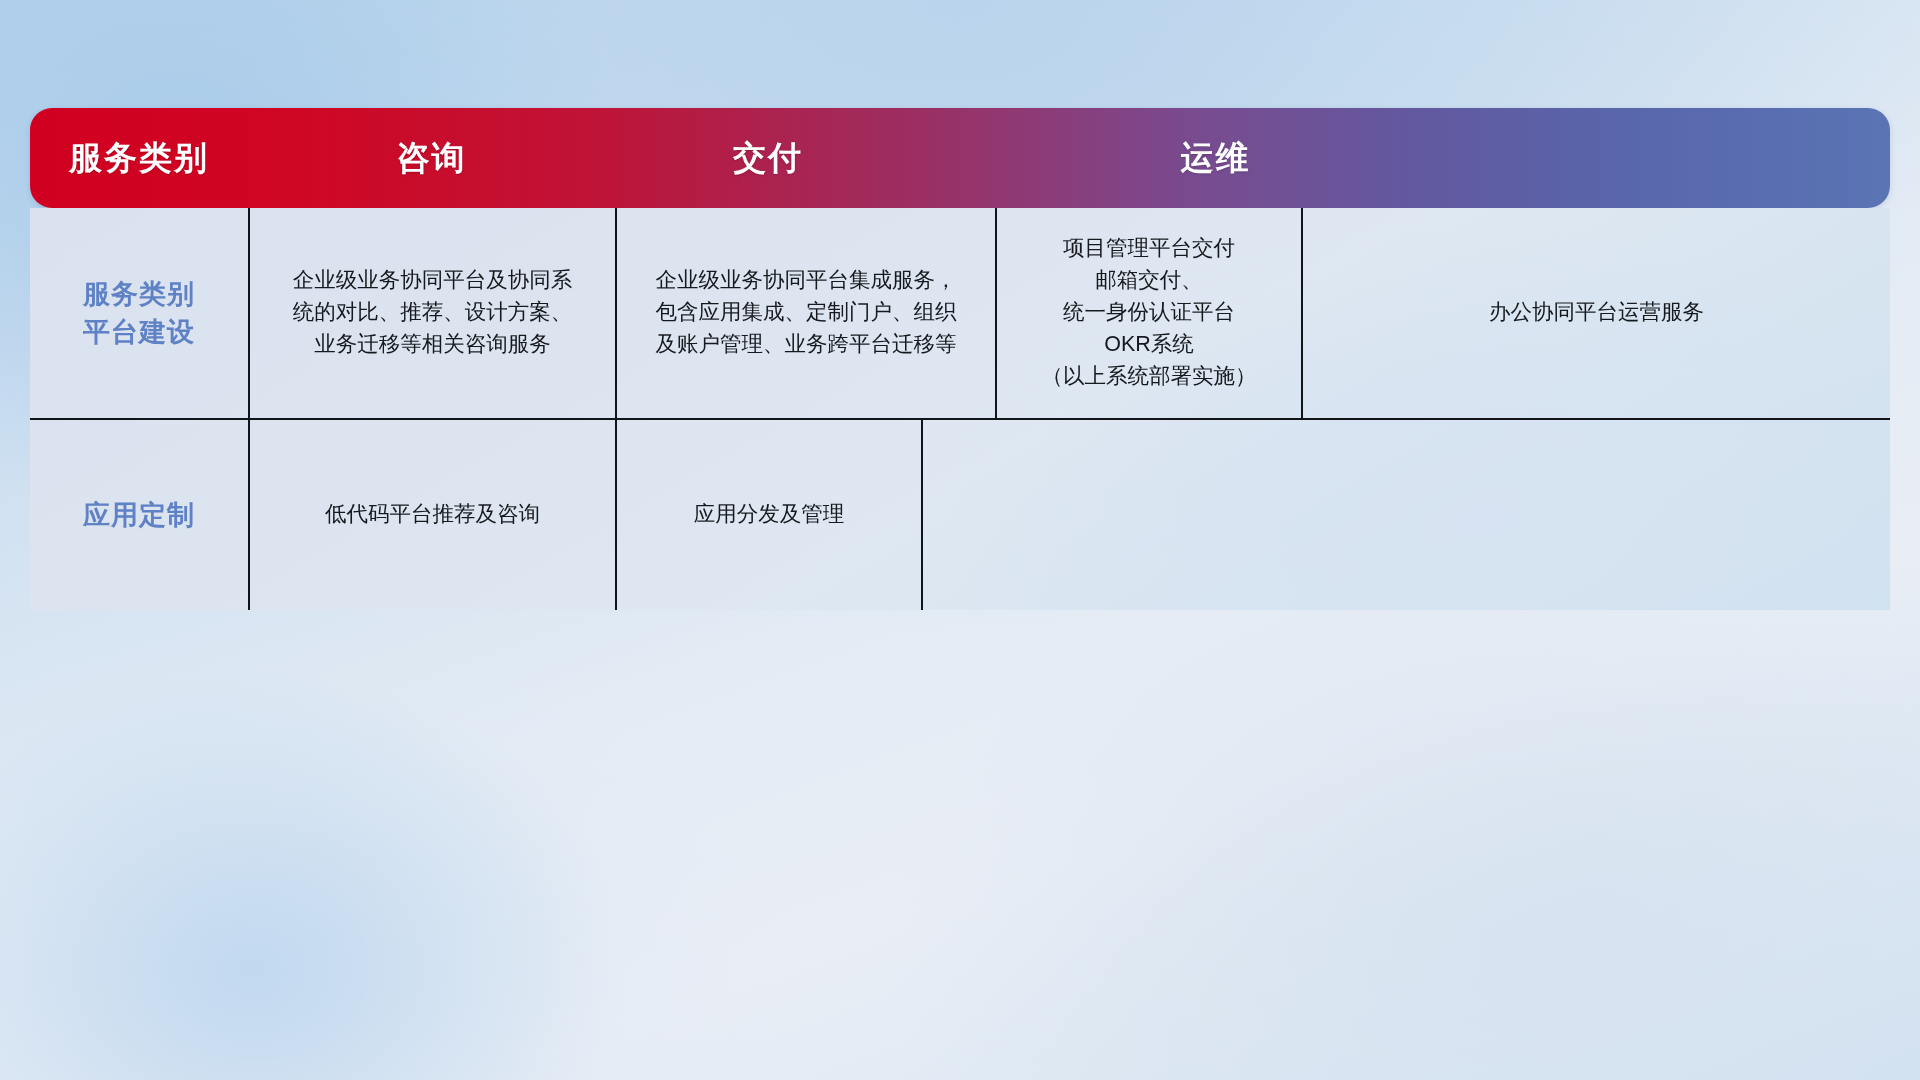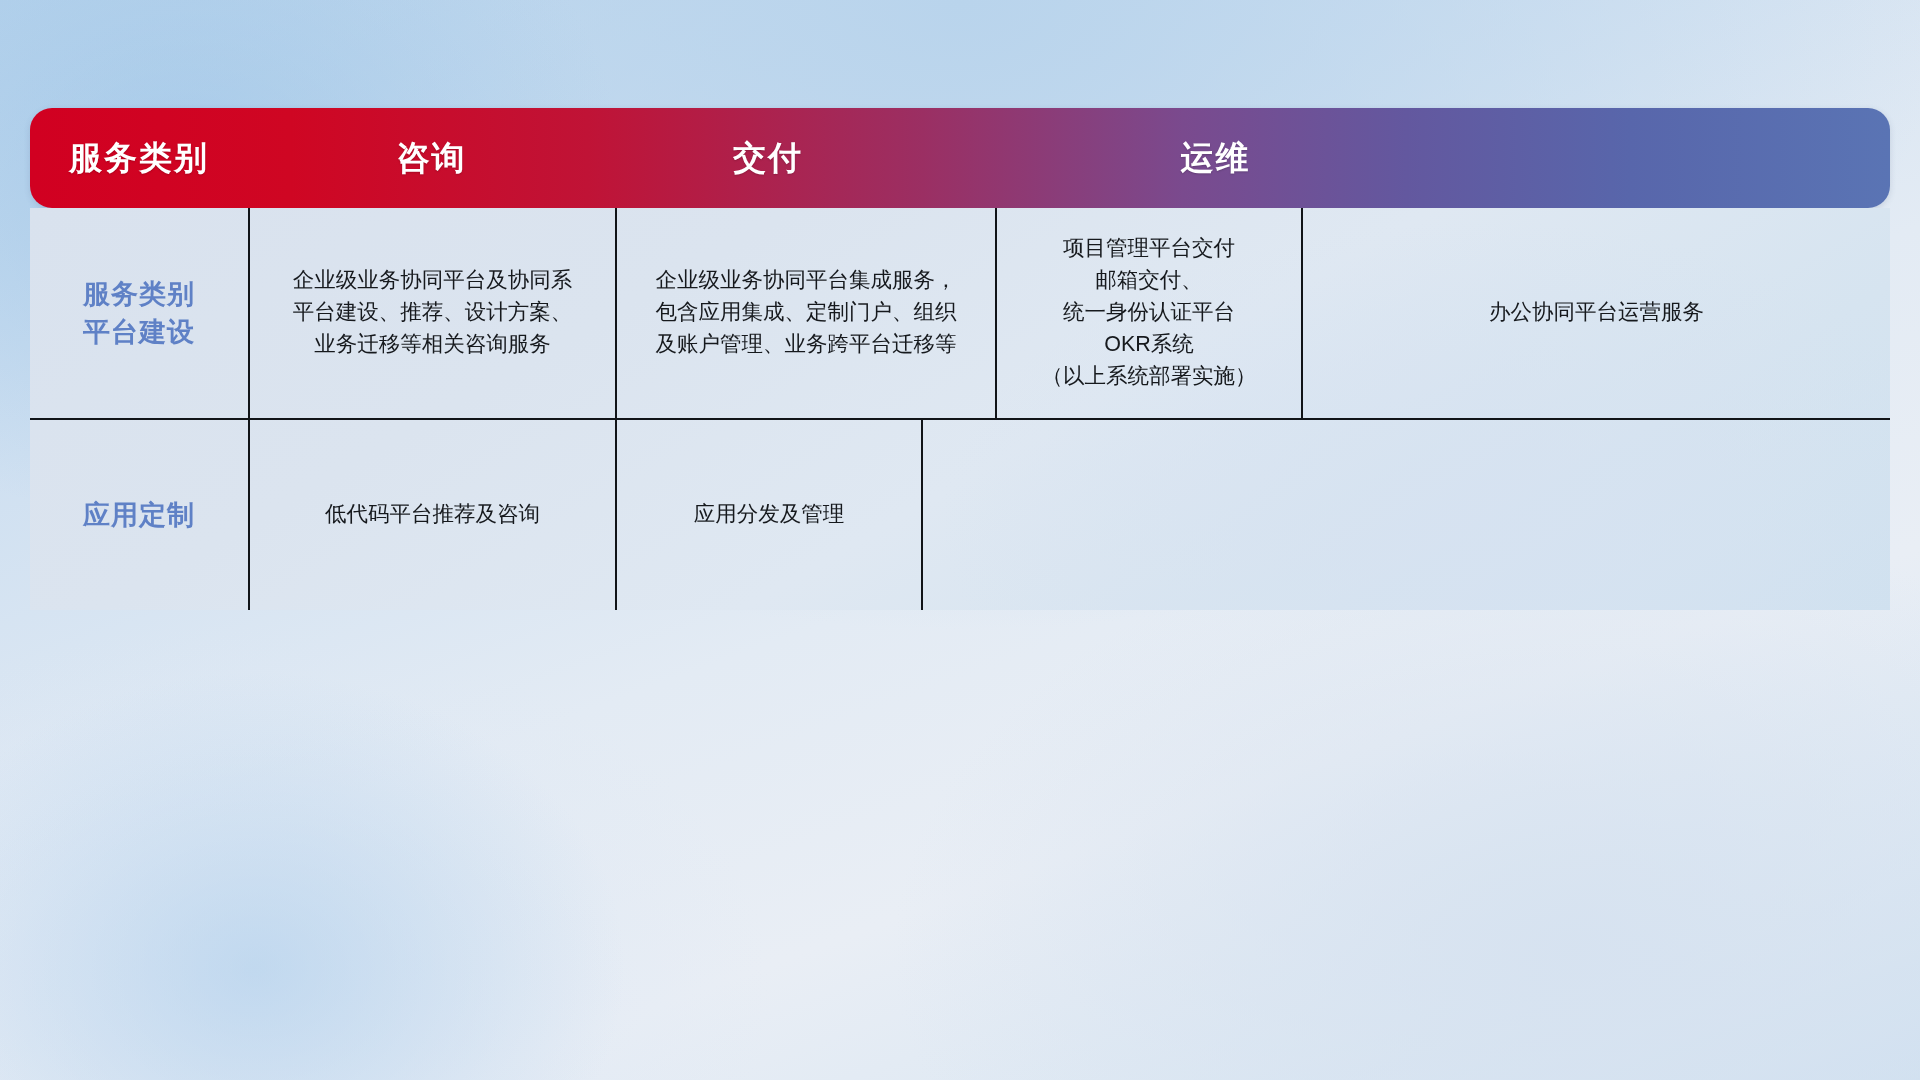--- a/index.html
+++ b/index.html
@@ -143,21 +143,21 @@
       <div class="header-cell c3">交付</div>
       <div class="header-cell c4">运维</div>
     </div>
 
     <div class="table-body">
 
       <div class="row r0">
         <div class="cell c0 category">服务类别
 平台建设</div>
         <div class="cell c1 sep">企业级业务协同平台及协同系
-平台建设、推荐、设计方案、
+统的对比、推荐、设计方案、
 业务迁移等相关咨询服务</div>
         <div class="cell c2 sep">企业级业务协同平台集成服务，
 包含应用集成、定制门户、组织
 及账户管理、业务跨平台迁移等</div>
         <div class="cell c3 sep">项目管理平台交付
 邮箱交付、
 统一身份认证平台
 OKR系统
 （以上系统部署实施）</div>
         <div class="cell c4 sep">办公协同平台运营服务</div>

